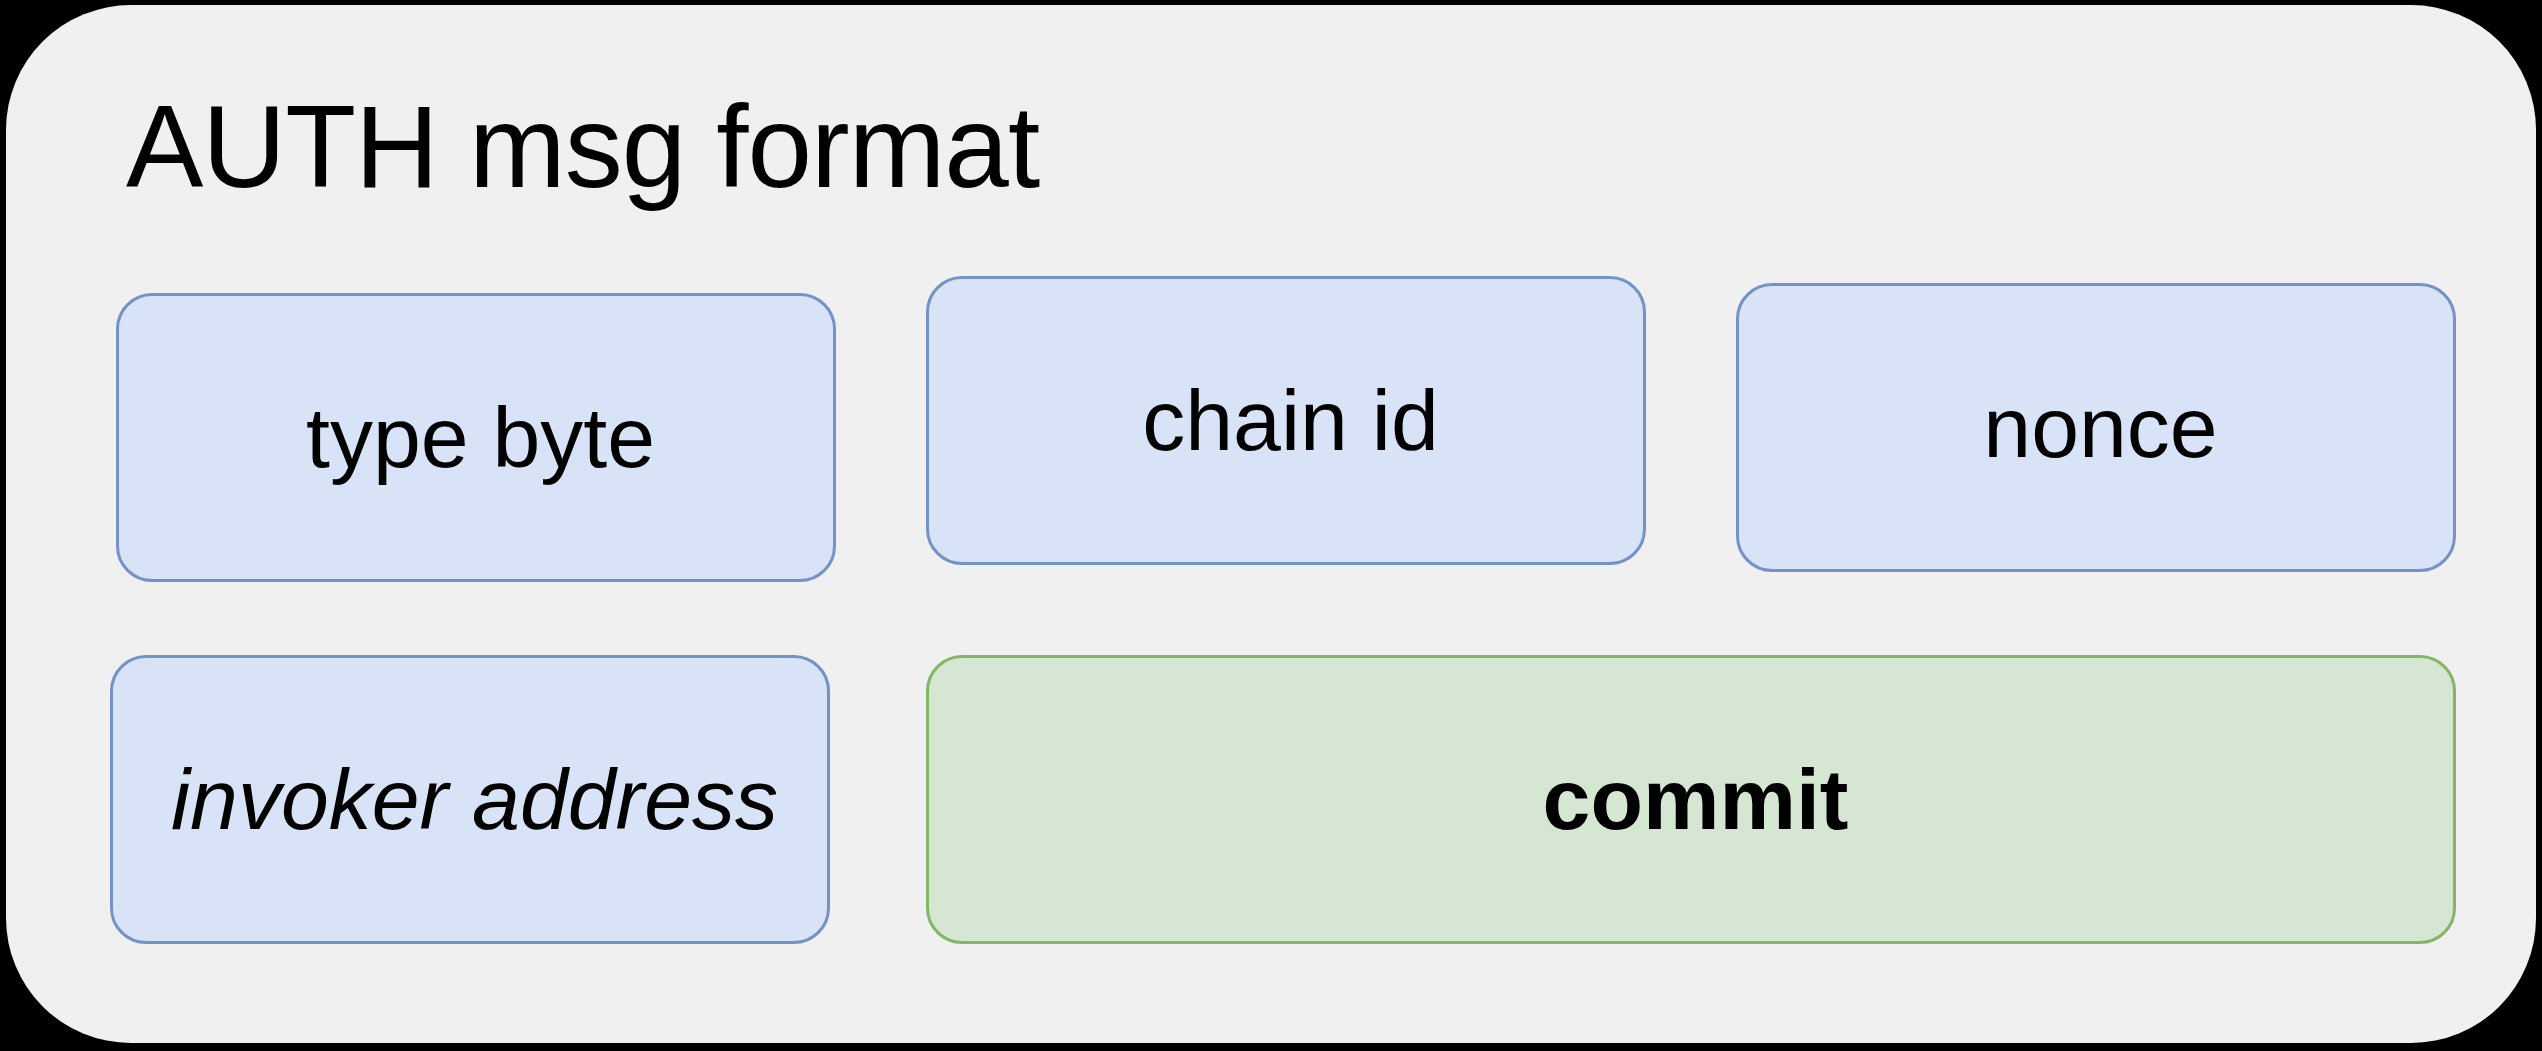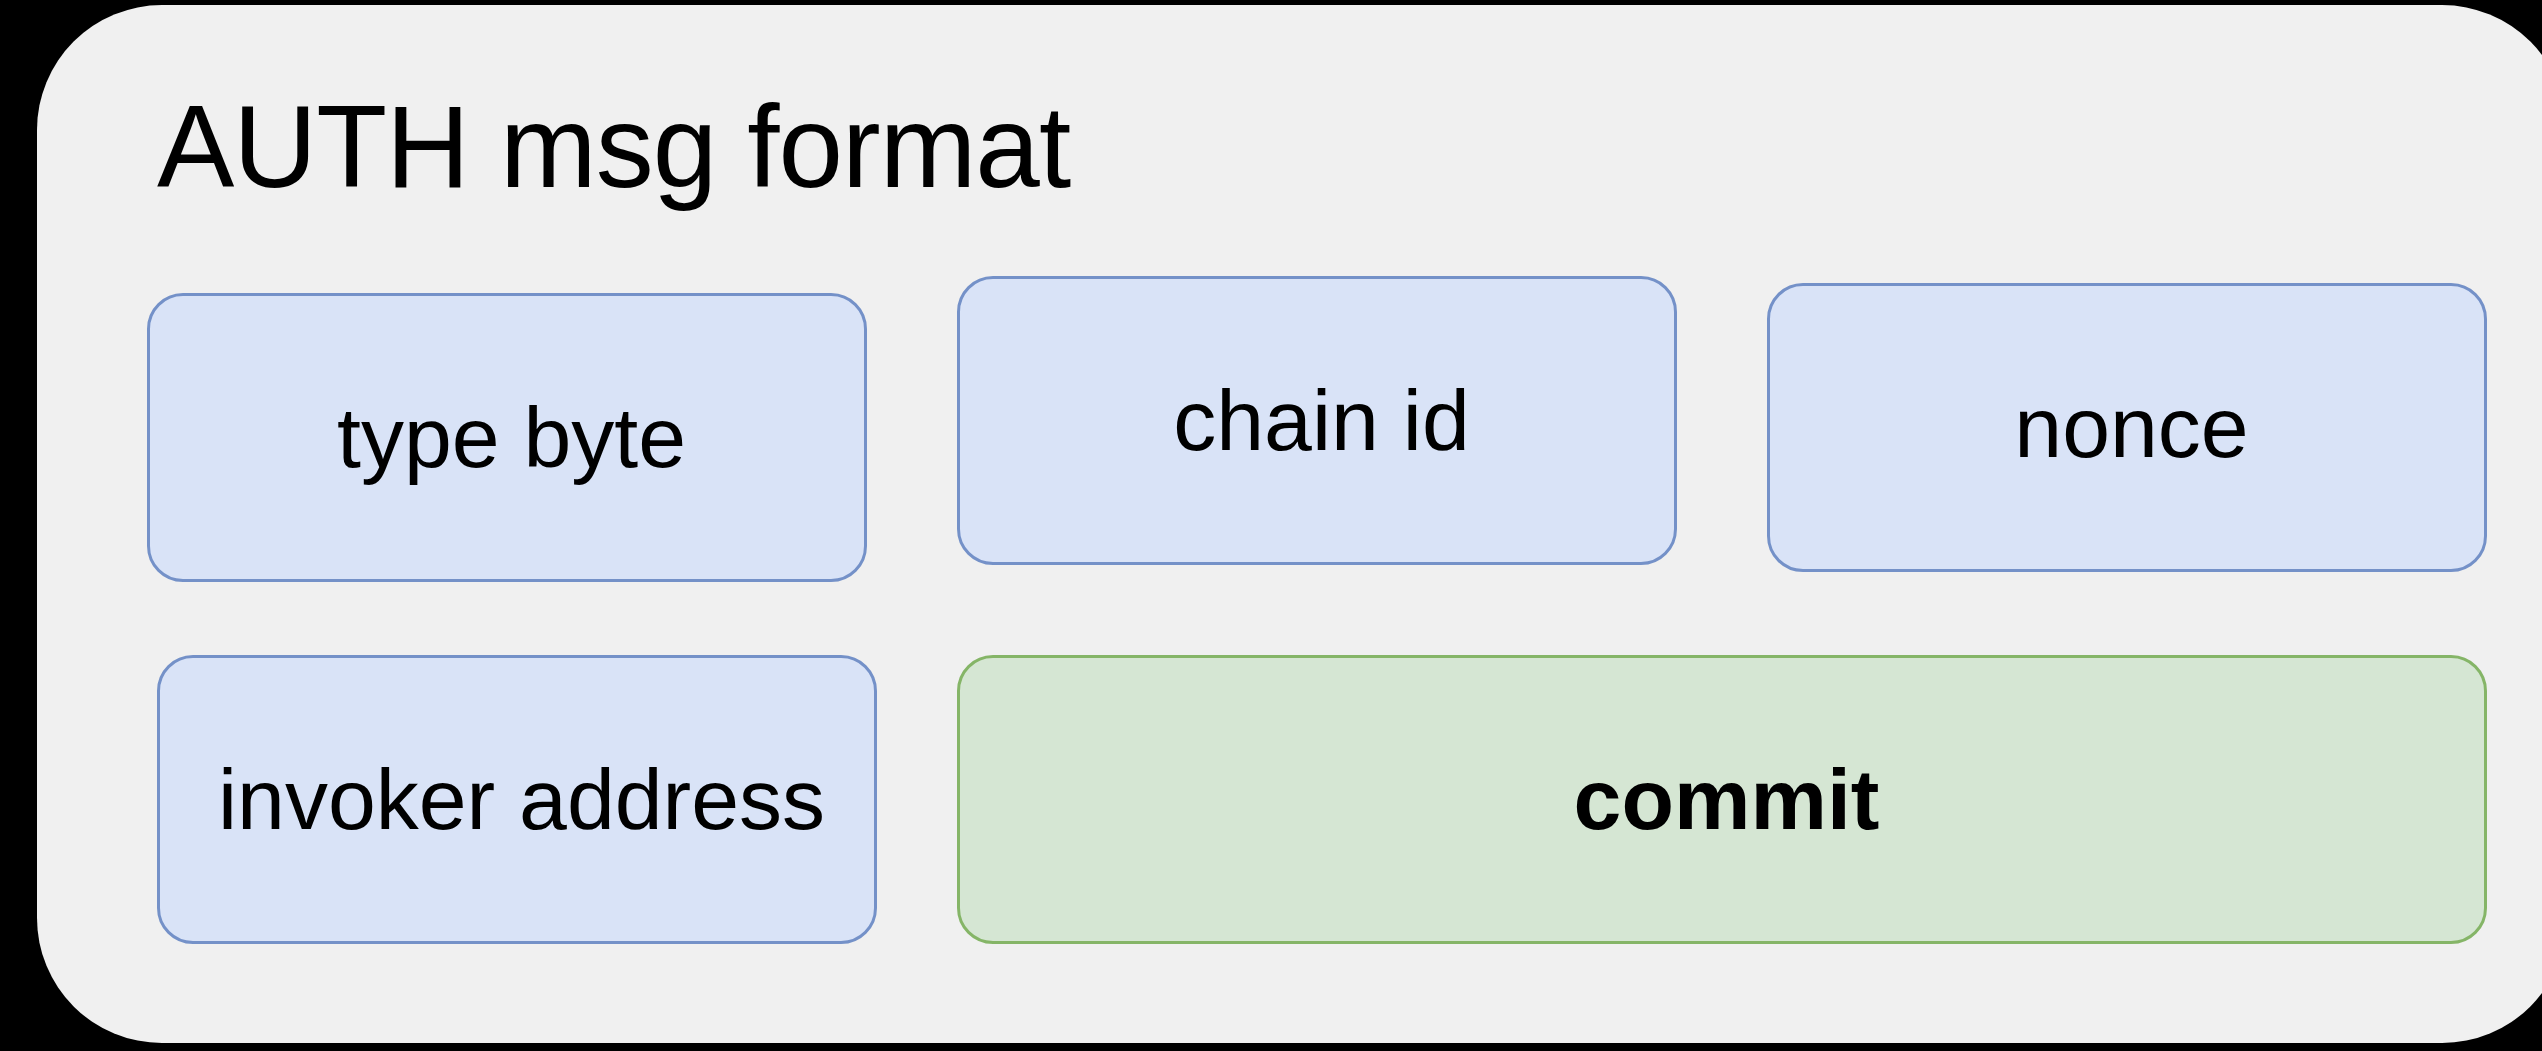--- a/index.html
+++ b/index.html
@@ -11,21 +11,21 @@
     --green-border: #85b567;
     --text: #000000;
   }
   * { margin: 0; padding: 0; box-sizing: border-box; }
   html, body {
     width: 2542px; height: 1051px;
     background: var(--outer-bg);
     font-family: "Liberation Sans", "DejaVu Sans", sans-serif;
     overflow: hidden;
   }
-  .stage { position: relative; width: 2080px; height: 1051px; margin-left: 31px; }
+  .stage { position: relative; width: 2080px; height: 1051px; }
   .canvas {
     position: absolute;
     left: 6px; top: 5px;
     width: 2530px; height: 1038px;
     background: var(--canvas-bg);
     border-radius: 125px;
   }
   .title {
     position: absolute;
     left: 120px; top: 75px;
@@ -52,21 +52,21 @@
   }
   .field.green {
     background: var(--green-fill);
     border: 3.5px solid var(--green-border);
     font-weight: bold;
   }
   
   .pos-type-byte       { left: 110px;  top: 288px; width: 720px;  height: 289px; }
   .pos-chain-id        { left: 920px;  top: 271px; width: 720px;  height: 289px; }
   .pos-nonce           { left: 1730px; top: 278px; width: 720px;  height: 289px; }
-  .pos-invoker-address { left: 120px;  top: 650px; width: 720px;  height: 289px; }
+  .pos-invoker-address { left: 104px;  top: 650px; width: 720px;  height: 289px; font-style: italic; }
   .pos-commit          { left: 920px;  top: 650px; width: 1530px; height: 289px; }
 </style>
 </head>
 <body>
 
 <div class="stage">
   <div class="canvas">
 
     <div class="title">AUTH msg format</div>
 

